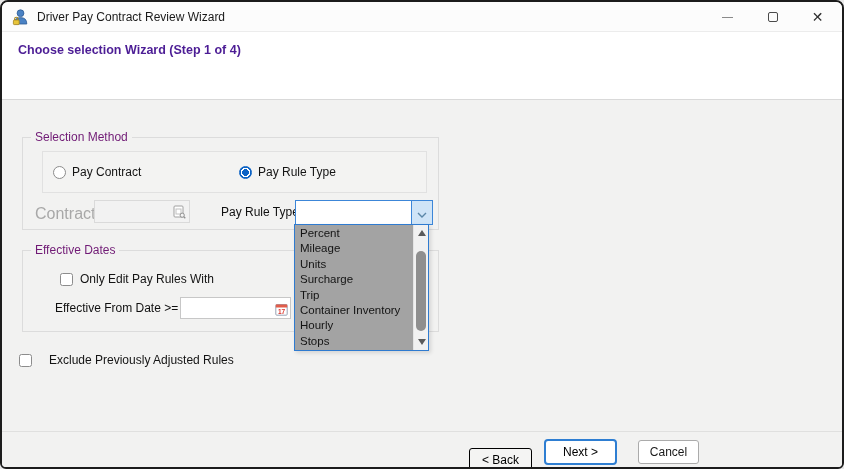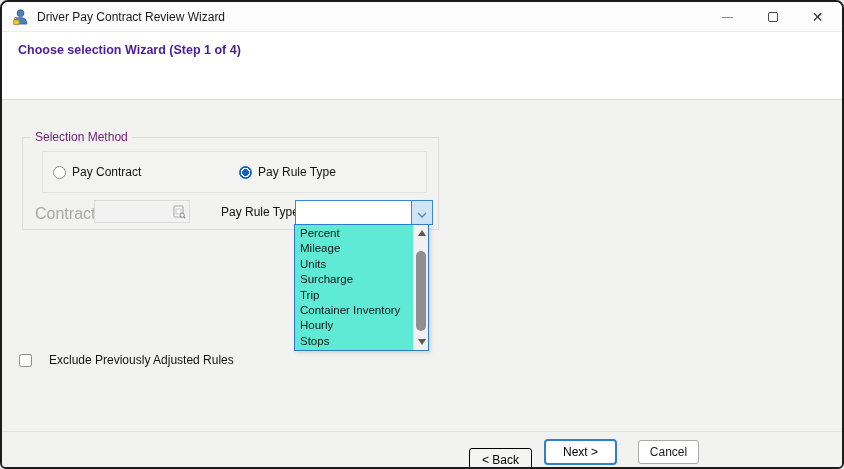--- a/index.html
+++ b/index.html
@@ -78,21 +78,21 @@
   }
   .combo-btn {
     position:absolute; right:0; top:0; width:21px; height:100%;
     background:#cfe4f7; border-left:1px solid var(--combo-border,#3c86d8);
     display:flex; align-items:center; justify-content:center;
   }
 
   
   .dropdown {
     position:absolute; left:292px; top:124px; width:135px; height:127px;
-    background:#5eead4; border:1.5px solid var(--dropdown-border,#2f7bd0);
+    background:#a3a3a3; border:1.5px solid var(--dropdown-border,#2f7bd0);
     z-index:20; box-shadow:2px 2px 4px rgba(0,0,0,0.12);
   }
   .dd-items { position:absolute; left:0; top:1px; right:16px; }
   .dd-item {
     height:15.4px; line-height:15.4px; padding-left:5px; font-size:11.5px; color:#141414;
     white-space:nowrap; overflow:hidden; cursor:default;
   }
   .dd-scrollbar {
     position:absolute; top:0; right:0; bottom:0; width:15px; background:#f1f1f1;
     border-left:1px solid #e4e4e4;
@@ -212,20 +212,40 @@
         <div class="combo-btn">
           <span>
             <svg viewBox="0 0 10 6" width="10" height="6">
               <polyline points="1,1 5,5 9,1" fill="none" stroke="#5b87a8" stroke-width="1.4"></polyline>
             </svg>
           </span>
         </div>
       </div>
     </div>
 
+    <div class="group ed-group">
+      <span class="legend">Effective Dates</span>
+
+      <label class="cb-row only-edit">
+        <span class="checkbox"></span>
+        <span class="cb-label">Only Edit Pay Rules With</span>
+      </label>
+
+      <span class="date-label">Effective From Date &gt;=</span>
+      <div class="date-input">
+        <input type="text" value="" style="">
+        <span class="calendar-icon">
+          <svg viewBox="0 0 13 13" width="13" height="13">
+            <rect x="0.8" y="1.5" width="11.4" height="10.7" rx="1" fill="#ffffff" stroke="#9aa4b5" stroke-width="1"></rect>
+            <rect x="0.8" y="1.5" width="11.4" height="3" fill="#e25d4a"></rect>
+            <text x="3" y="10.5" font-size="6.5" font-family="Liberation Sans, sans-serif" fill="#d9342b" font-weight="bold">17</text>
+          </svg>
+        </span>
+      </div>
+    </div>
 
     <label class="exclude-row">
       <span class="checkbox"></span>
       <span class="cb-label">Exclude Previously Adjusted Rules</span>
     </label>
 
     <div class="dropdown">
       <div class="dd-items">
           <div class="dd-item">Percent</div>
           <div class="dd-item">Mileage</div>

